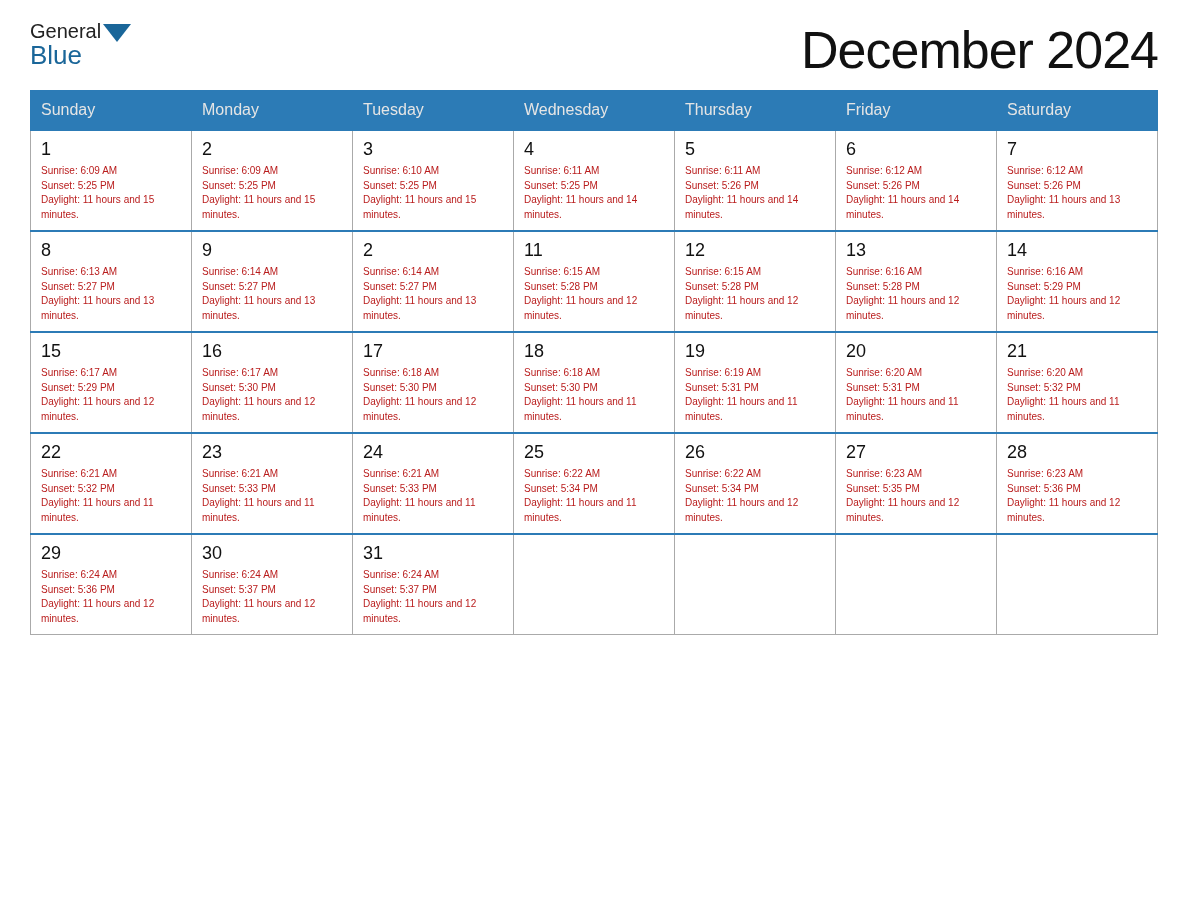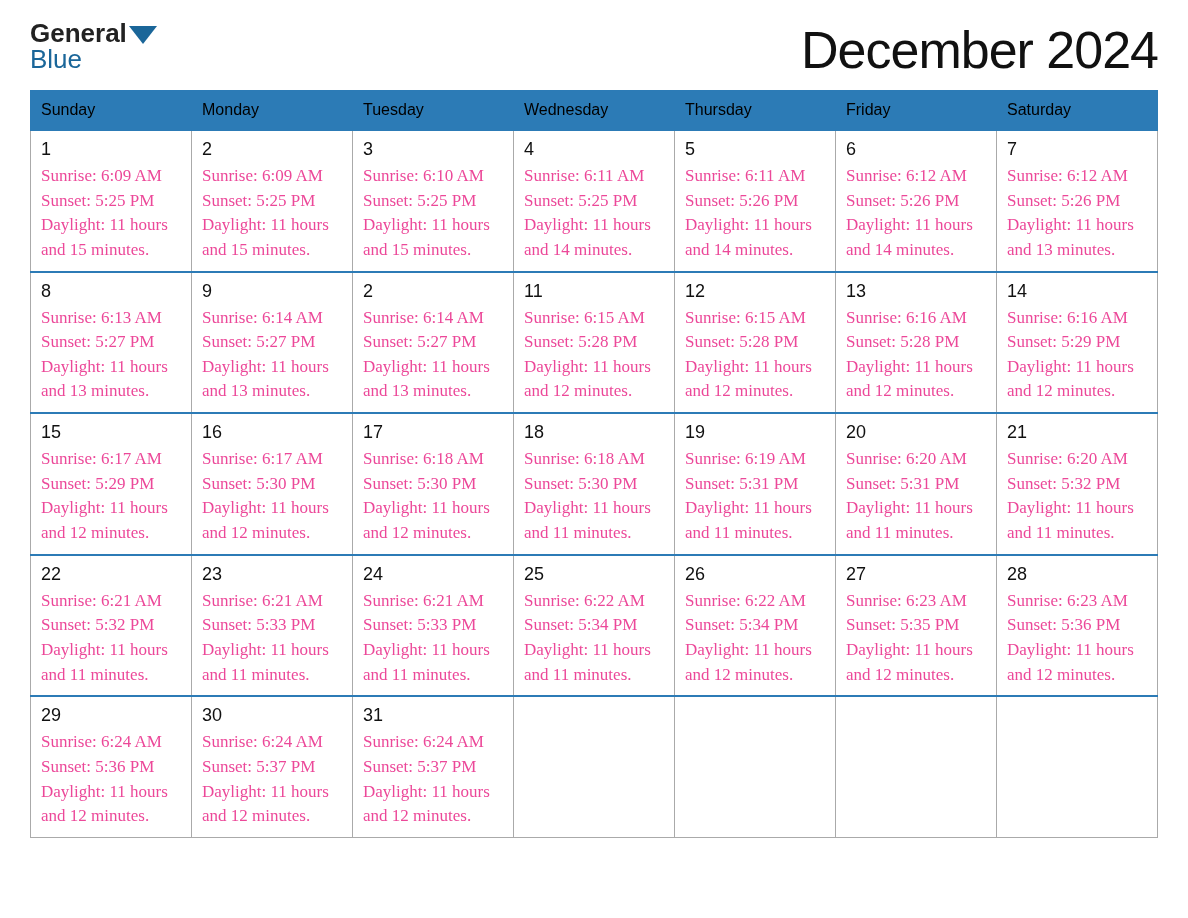--- a/index.html
+++ b/index.html
@@ -14,22 +14,22 @@
       display: flex;
       justify-content: space-between;
       align-items: flex-start;
       margin-bottom: 10px;
     }
     .logo {
       display: flex;
       align-items: center;
     }
     .logo-text-general {
-      font-size: 26px;
-      font-weight: bold;
+      font-size: 20px;
+      font-weight: normal;
       color: #222;
     }
     .logo-arrow {
       width: 0;
       height: 0;
       border-left: 14px solid transparent;
       border-right: 14px solid transparent;
       border-top: 18px solid #1a6699;
       display: inline-block;
       margin-left: 2px;
@@ -63,21 +63,21 @@
       font-weight: 400;
       color: #333;
     }
     .calendar {
       width: 100%;
       border-collapse: collapse;
       margin-top: 8px;
     }
     .calendar th {
       background-color: #2c7bb6;
-      color: #000000;
+      color: #e5e5e5;
       font-size: 16px;
       font-weight: 500;
       padding: 10px 10px;
       text-align: left;
       border: 1px solid #2c7bb6;
     }
     .calendar td {
       border: 1px solid #aaa;
       border-top: 2px solid #2c7bb6;
       vertical-align: top;
@@ -92,24 +92,23 @@
       border-top: 2px solid #2c7bb6;
     }
     .day-number {
       font-size: 18px;
       font-weight: 500;
       color: #111;
       display: block;
       margin-bottom: 4px;
     }
     .day-info {
-      font-size: 17px;
-      color: #ec4899;
+      font-size: 10px;
+      color: #b91c1c;
       line-height: 1.45;
-      font-family: Liberation Serif, serif;
     }
     .empty-cell {
       border-top: 2px solid #2c7bb6;
       background: #fff;
     }
   </style>
 </head>
 <body>
 
 <div class="header">

